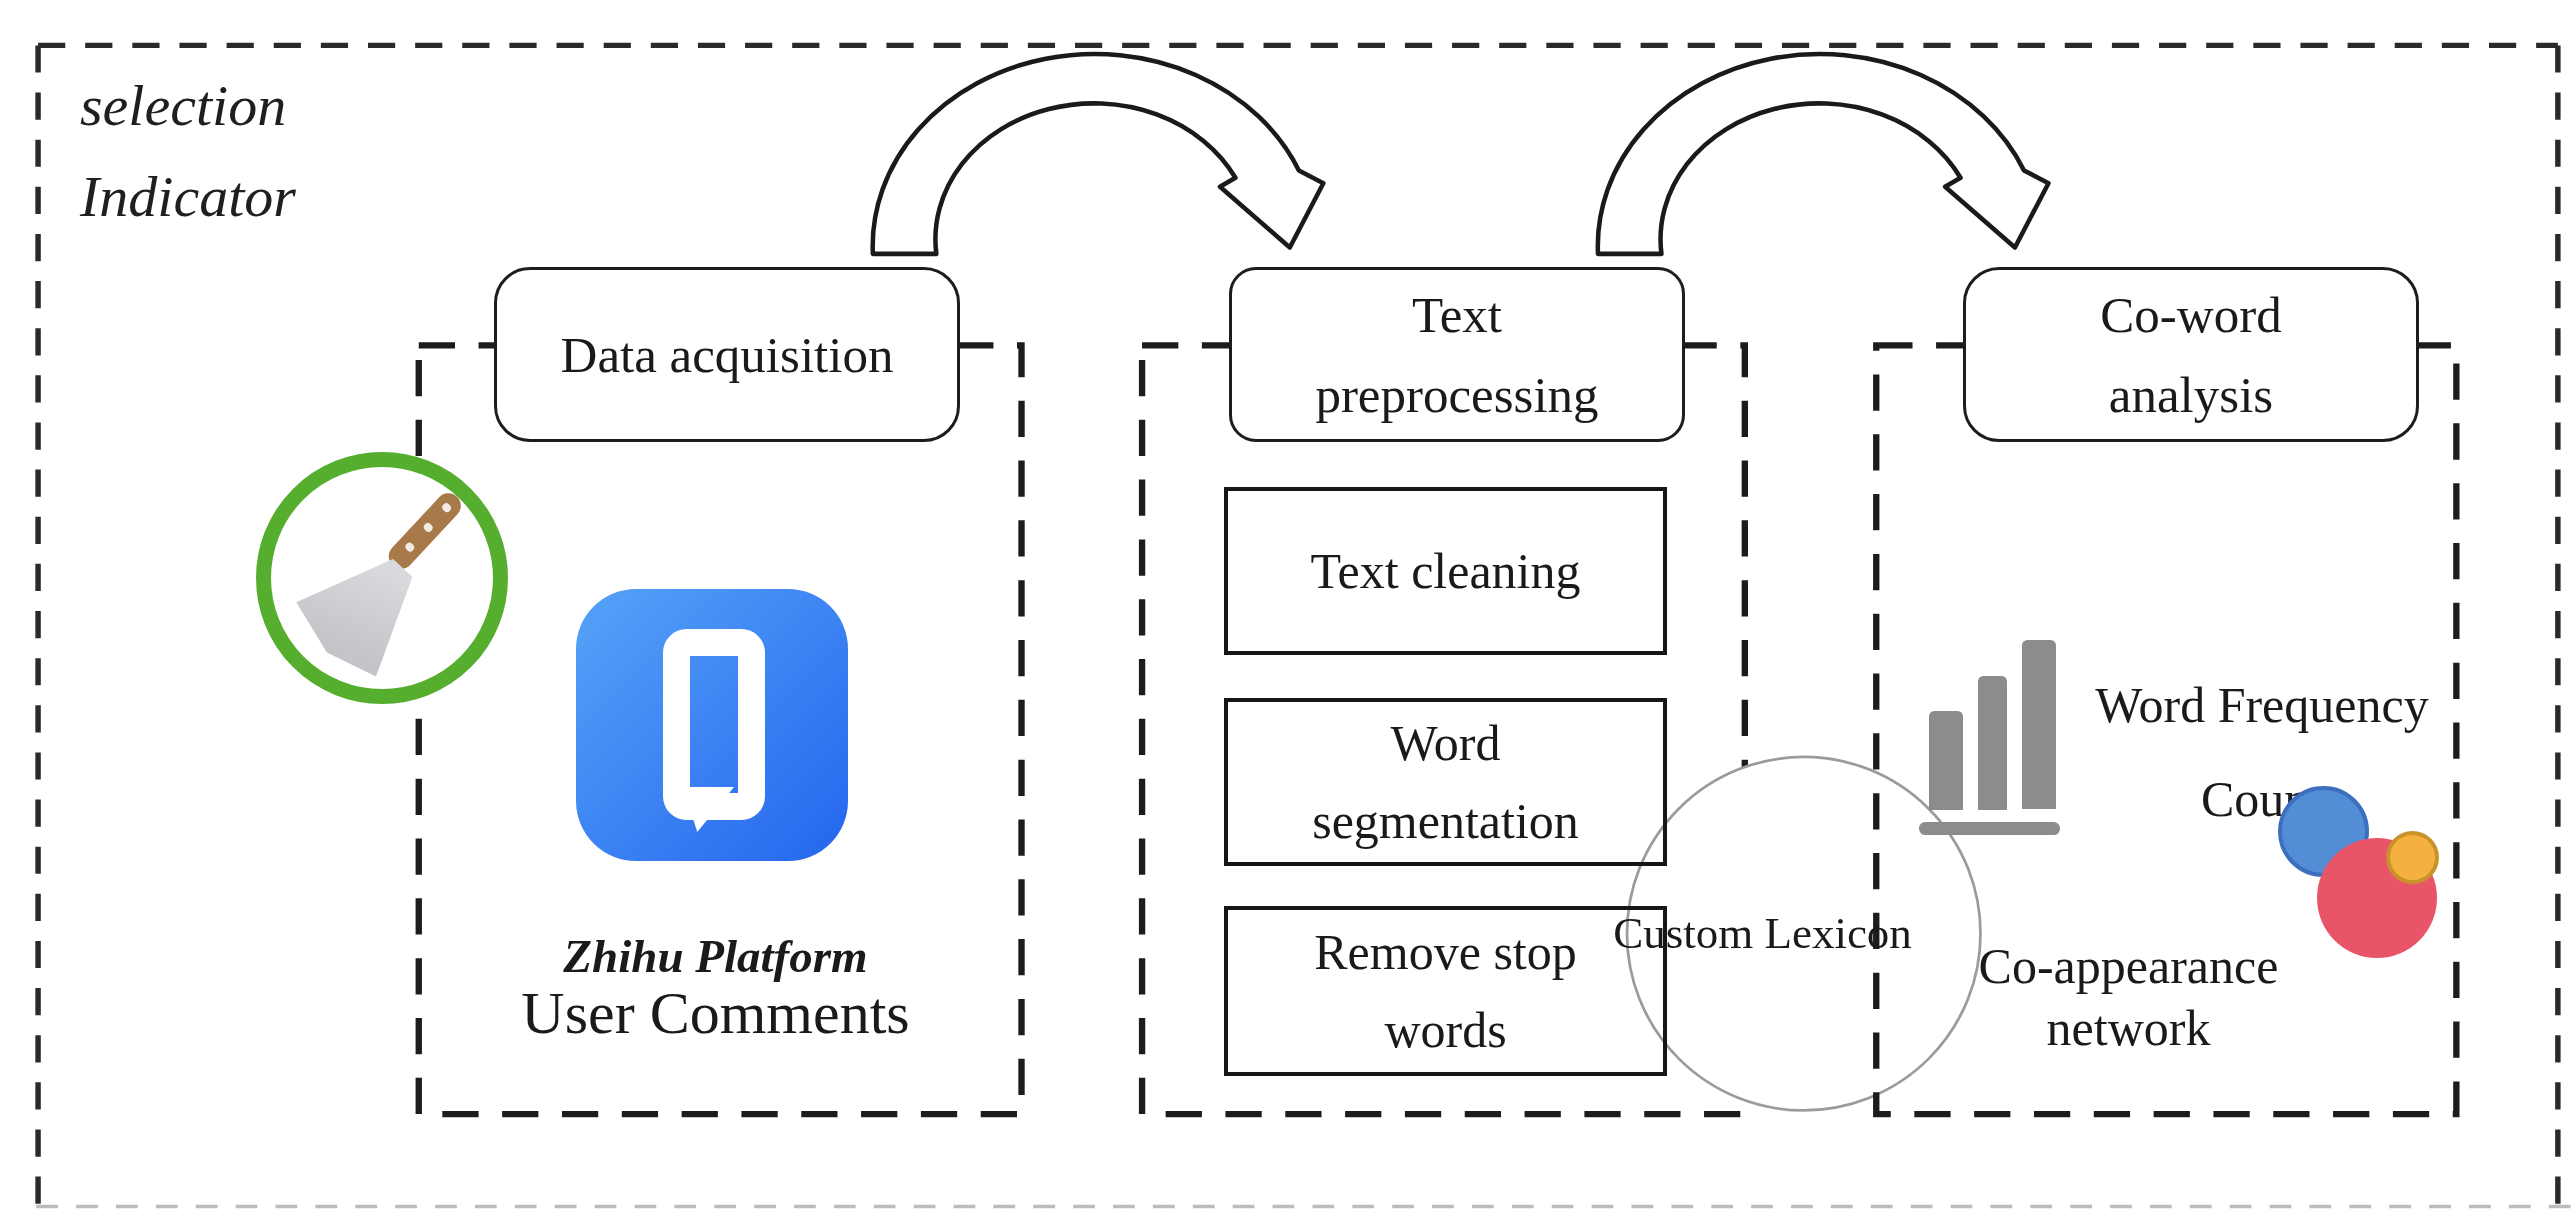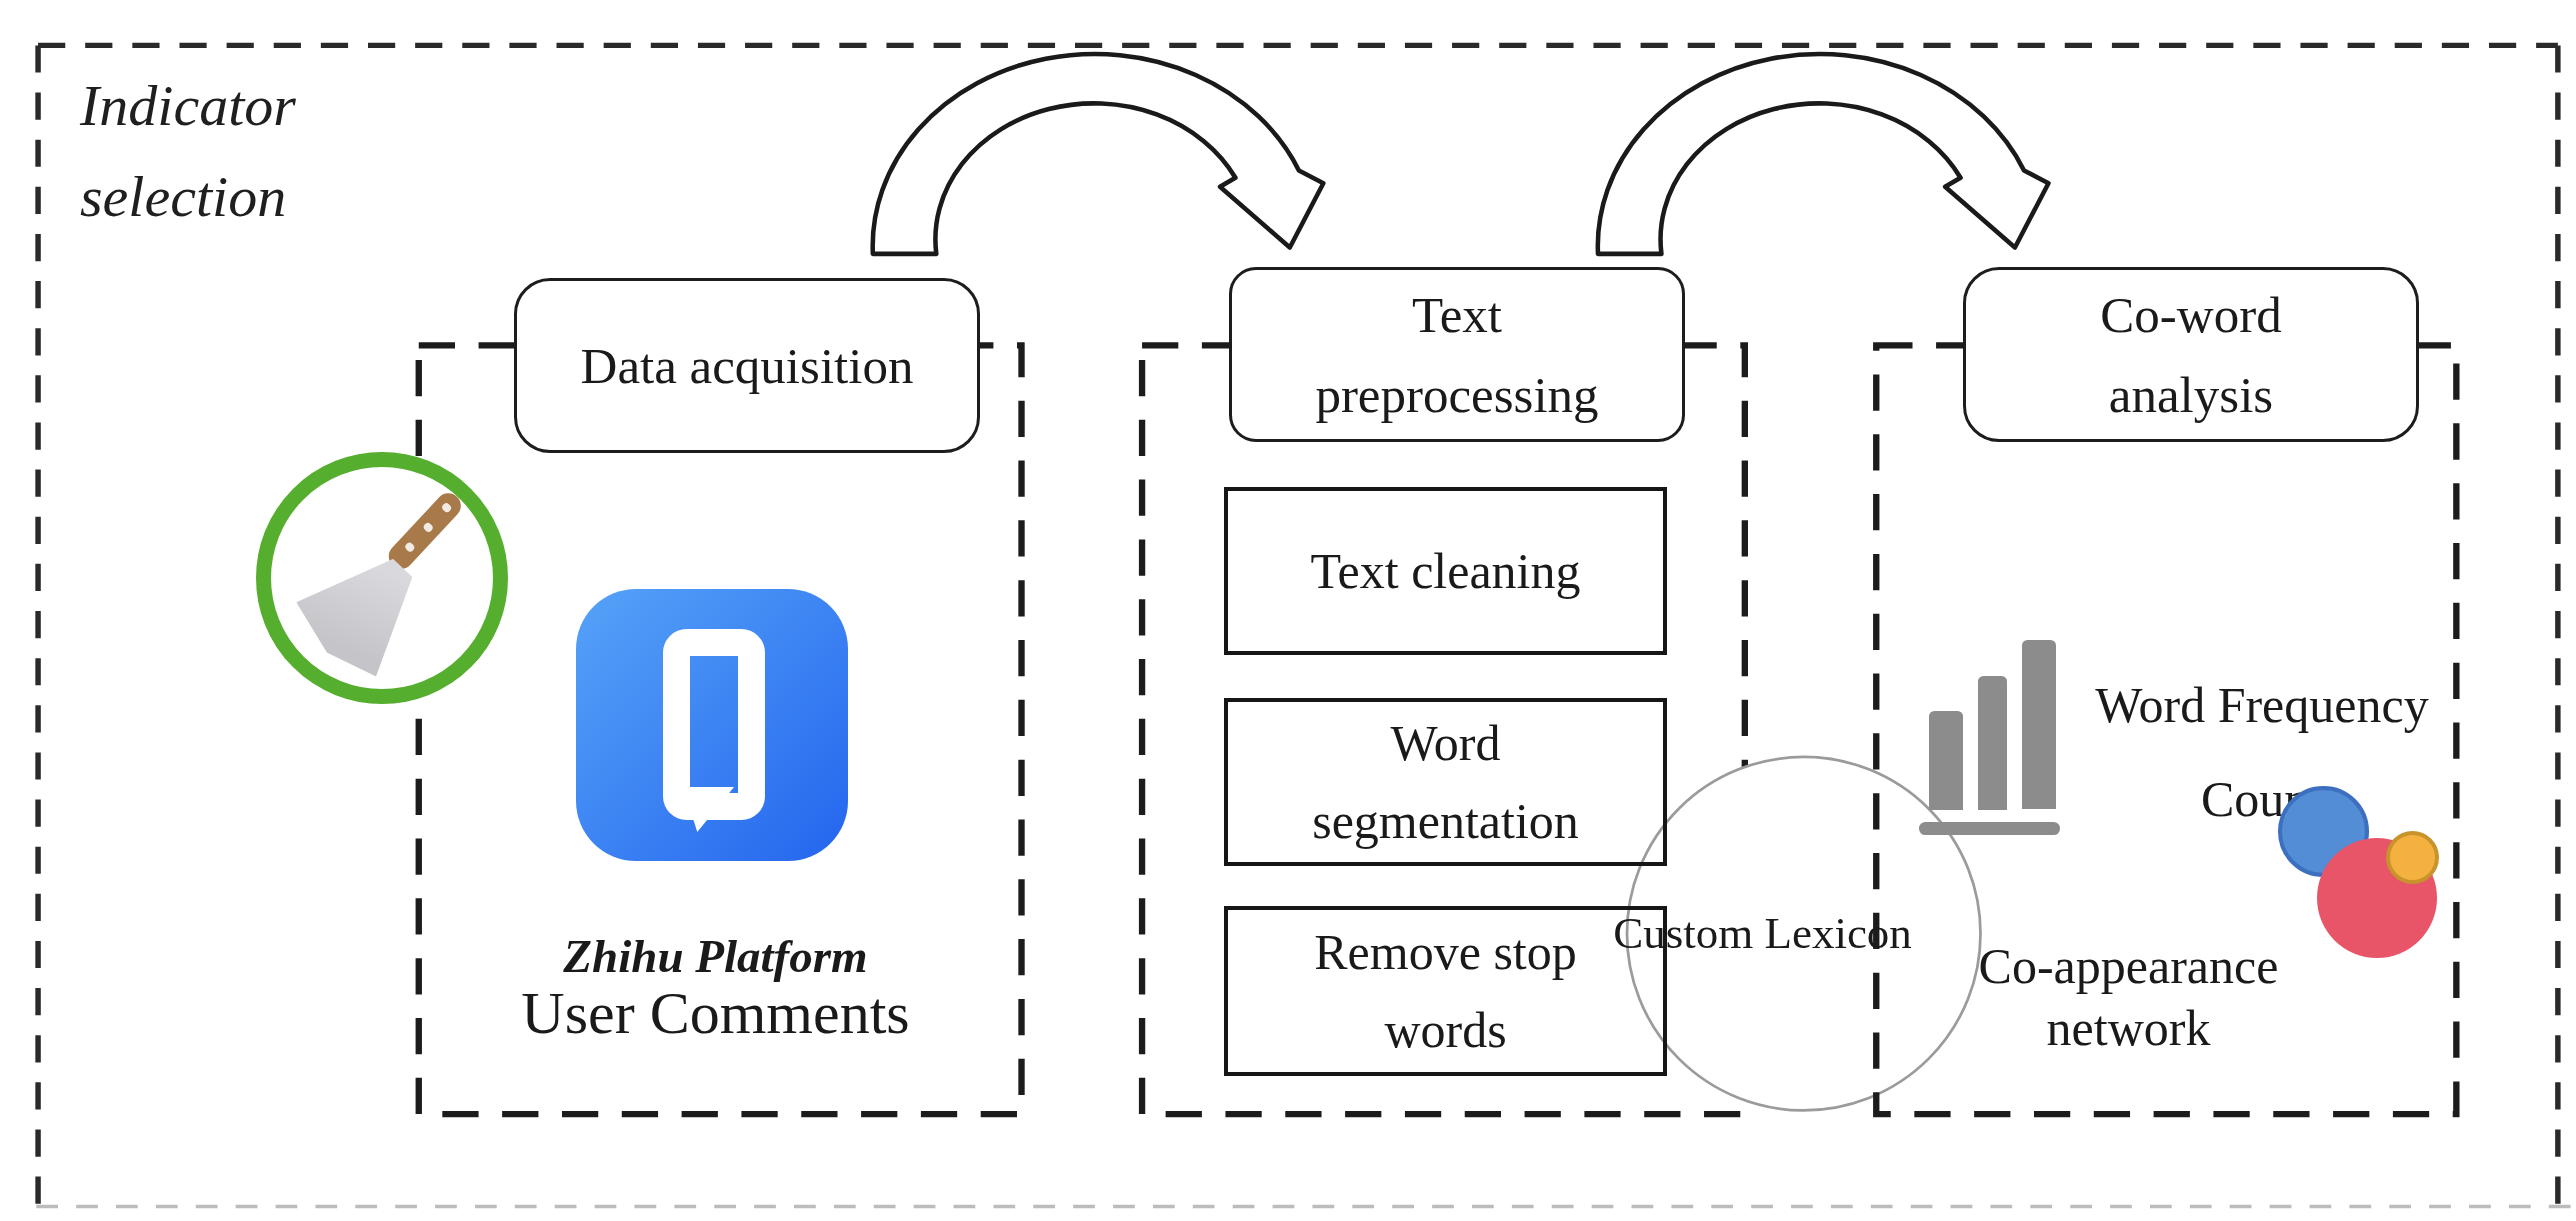--- a/index.html
+++ b/index.html
@@ -15,21 +15,21 @@
     left:80px;top:60px;width:381px;
     font-style:italic;font-size:58px;line-height:91px;color:#1f1f1f;
   }
 
   
   .hdr{
     background:#ffffff;border:3.6px solid #1d1d1d;border-radius:36px;
     display:flex;flex-direction:column;align-items:center;justify-content:center;
     text-align:center;font-size:51px;line-height:80px;
   }
-  .hdr1{left:494px;top:278px;width:460px;height:169px;margin-left:20px;}
+  .hdr1{left:494px;top:267px;width:460px;height:169px;}
   .hdr2{left:1229px;top:267px;width:450px;height:169px;border-radius:27px;}
   .hdr3{left:1963px;top:267px;width:450px;height:169px;}
 
   
   .step{
     border:4.5px solid #161616;background:transparent;
     display:flex;flex-direction:column;align-items:center;justify-content:center;
     text-align:center;font-size:50px;line-height:78px;
   }
   .step1{left:1224px;top:487px;width:435px;height:160px;}
@@ -110,22 +110,22 @@
 
     <path d="M 963 280 A 245 212 0 0 1 1433 188 L 1460 202 L 1423 273 L 1346 206 L 1363 196 A 175 150 0 0 0 1033 280 Z" fill="#ffffff" stroke="#1a1a1a" stroke-width="5" stroke-linejoin="round"></path>
     <path d="M 1763 280 A 245 212 0 0 1 2233 188 L 2260 202 L 2223 273 L 2146 206 L 2163 196 A 175 150 0 0 0 1833 280 Z" fill="#ffffff" stroke="#1a1a1a" stroke-width="5" stroke-linejoin="round"></path>
 
     <circle cx="1990" cy="1030" r="195" fill="#ffffff" stroke="#9b9b9b" stroke-width="3"></circle>
 
     <rect x="2070" y="381" width="640" height="848" fill="none" stroke="#1c1c1c" stroke-width="7" stroke-dasharray="40 26"></rect>
   </svg>
 
   <div class="abs diagram-title">
+    <div>selection</div>
     <div>Indicator</div>
-    <div>selection</div>
   </div>
 
   <div class="abs hdr hdr1">
     <span>Data acquisition</span>
   </div>
   <div class="abs hdr hdr2">
     <span>Text</span>
     <span>preprocessing</span>
   </div>
   <div class="abs hdr hdr3">

